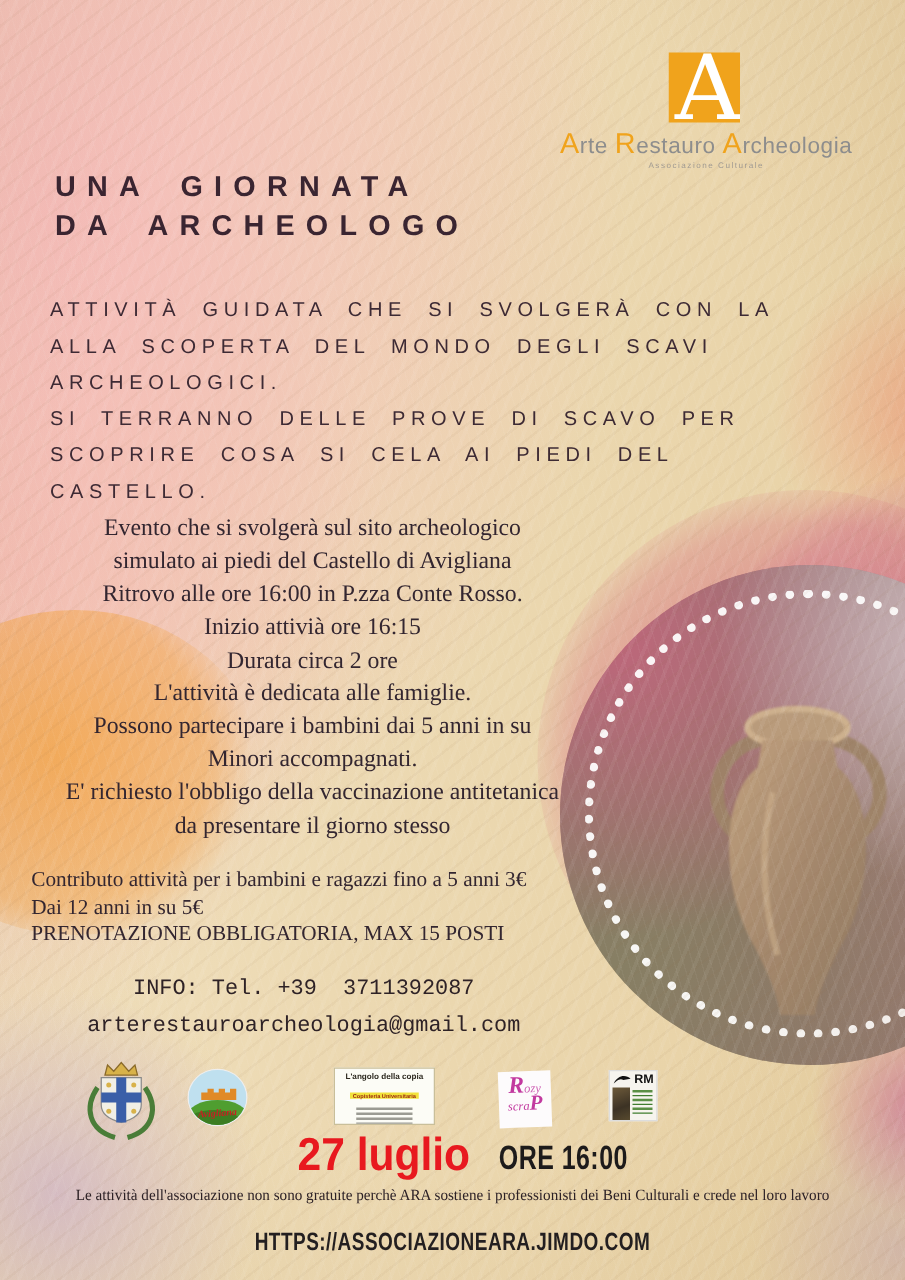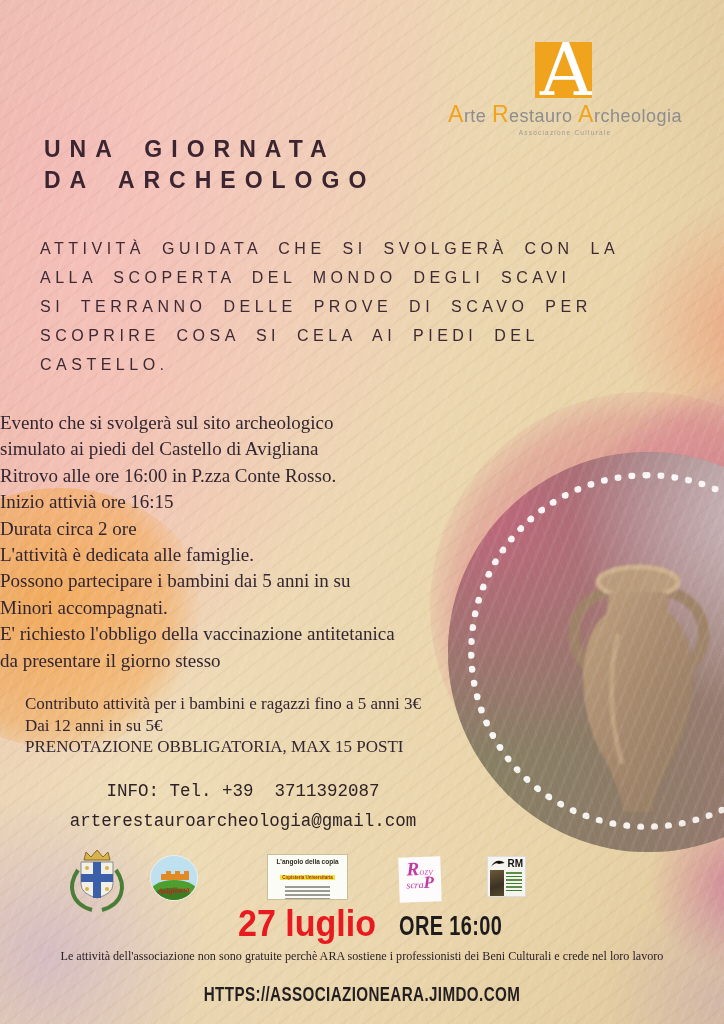--- a/index.html
+++ b/index.html
@@ -53,21 +53,21 @@
   .brand-mark{left:535px;top:42px;width:57px;height:56px;background:#f0a31c;overflow:hidden;}
   .brand-mark span{position:absolute;left:5px;top:-14px;font-family:"DejaVu Serif",serif;font-size:72px;color:#fff;font-weight:400;}
   .brand-name{left:440px;top:101px;width:250px;text-align:center;color:#8d8d8d;font-size:18px;letter-spacing:.5px;white-space:nowrap;}
   .brand-name .acc{color:#f0a31c;font-size:23px;}
   .brand-tagline{left:480px;top:129px;width:170px;text-align:center;color:#a09a92;font-size:6.5px;letter-spacing:1.2px;}
   
   .title{left:44px;top:134px;color:#3a2531;font-size:23px;font-weight:600;letter-spacing:9px;word-spacing:9px;line-height:31px;white-space:nowrap;}
   
   .intro{left:40px;top:234px;color:#3d2a34;font-size:16px;font-weight:500;letter-spacing:4.5px;word-spacing:8px;line-height:29px;white-space:nowrap;}
   
-  .details{left:0;top:410px;width:500px;color:#332630;
+  .details{left:0;top:410px;width:500px;text-align:center;color:#332630;
     font-family:"Liberation Serif",serif;font-size:19px;line-height:26.4px;}
   .pricing{left:25px;top:693px;width:480px;color:#332630;
     font-family:"Liberation Serif",serif;font-size:17px;line-height:21.5px;white-space:nowrap;}
   
   .contact{left:0;top:776px;width:486px;text-align:center;color:#2e2226;
     font-family:"Liberation Mono","DejaVu Sans Mono",monospace;font-size:17.5px;line-height:30px;}
   .contact div{white-space:pre;}
   
   .logo-box{position:absolute;}
   .crest{left:66px;top:848px;}
@@ -143,20 +143,21 @@
   <div class="abs brand-tagline">Associazione Culturale</div>
 
   <div class="abs title">
     <div>UNA GIORNATA</div>
     <div>DA ARCHEOLOGO</div>
   </div>
 
   <div class="abs intro">
     <div>ATTIVITÀ GUIDATA CHE SI SVOLGERÀ CON LA</div>
     <div>ALLA SCOPERTA DEL MONDO DEGLI SCAVI</div>
+    <div>ARCHEOLOGICI.</div>
     <div>SI TERRANNO DELLE PROVE DI SCAVO PER</div>
     <div>SCOPRIRE COSA SI CELA AI PIEDI DEL</div>
     <div>CASTELLO.</div>
   </div>
 
   <div class="abs details">
     <div>Evento che si svolgerà sul sito archeologico</div>
     <div>simulato ai piedi del Castello di Avigliana</div>
     <div>Ritrovo alle ore 16:00 in P.zza Conte Rosso.</div>
     <div>Inizio attivià ore 16:15</div>

